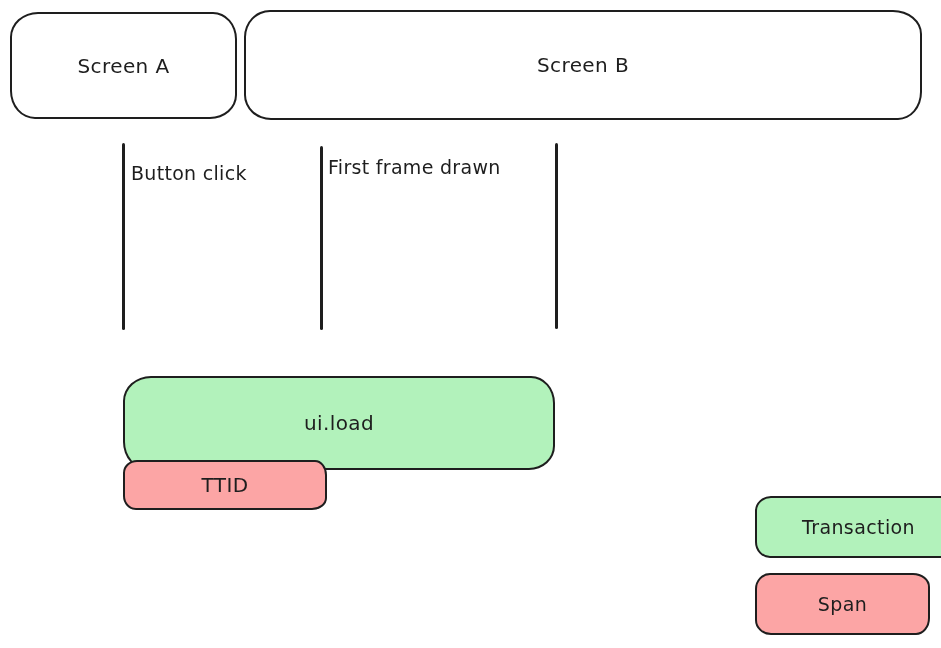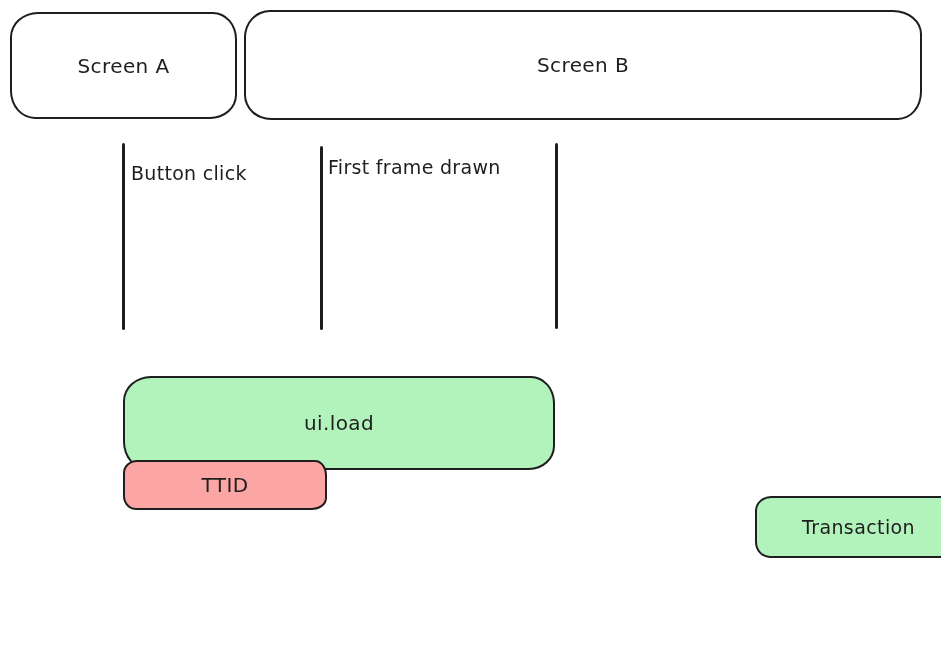--- a/index.html
+++ b/index.html
@@ -134,14 +134,17 @@
   <div class="bar fill-transaction smudge bar-uiload">
     <span>ui.load</span>
   </div>
   <div class="bar fill-span smudge bar-ttid">
     <span>TTID</span>
   </div>
 
   <div class="bar fill-transaction smudge legend-transaction">
     <span>Transaction</span>
   </div>
+  <div class="bar fill-span smudge legend-span">
+    <span>Span</span>
+  </div>
 
 </div>
 
 </body></html>

